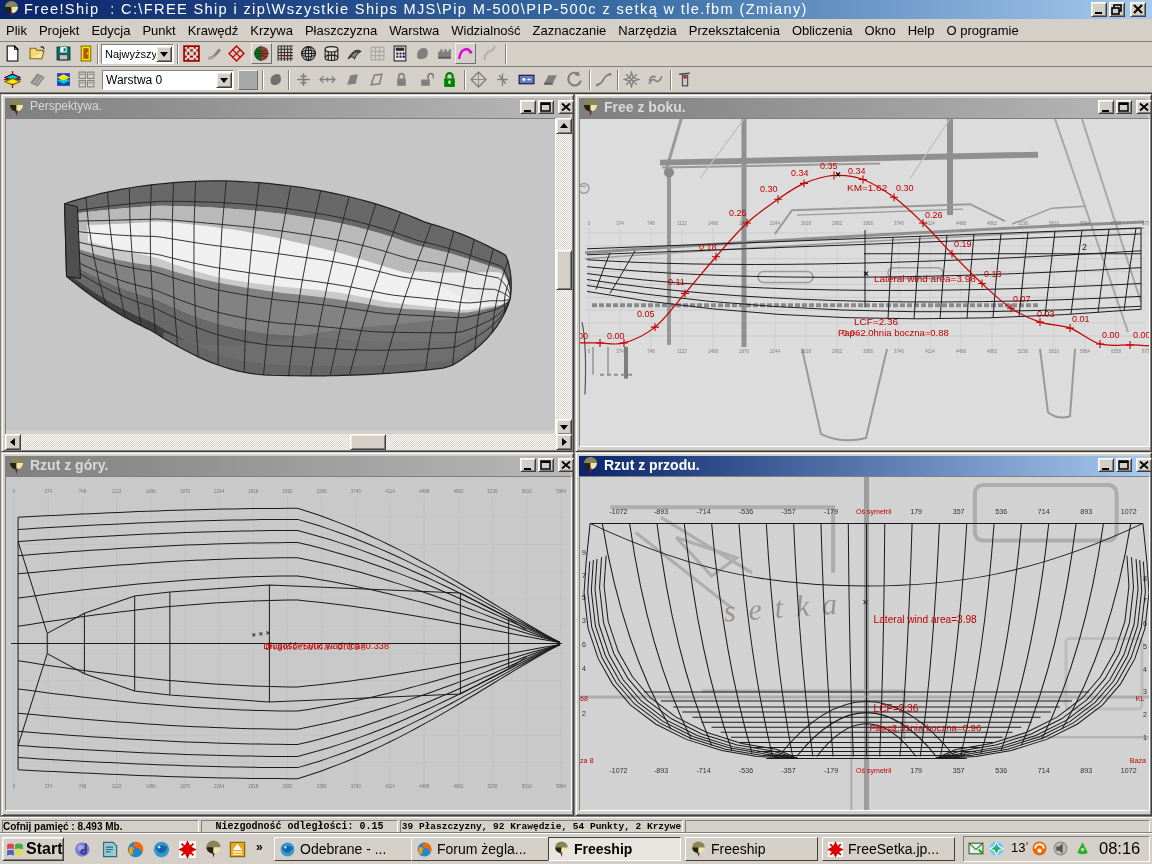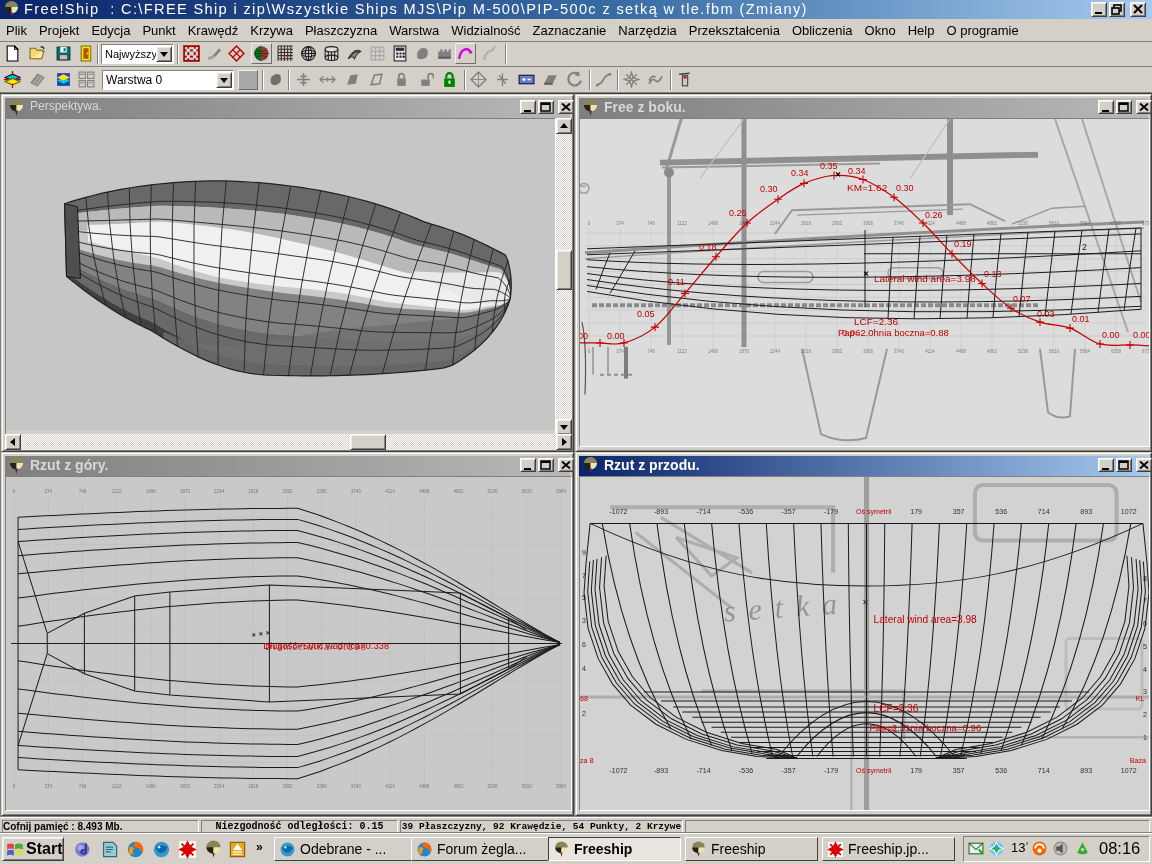--- a/index.html
+++ b/index.html
@@ -849,21 +849,21 @@
       <path d="M14,6 A6,5.5 0 0 1 8,11.5 L8,6 Z" fill="#e9e6b0"></path>
       <path d="M7,11 L8,15 L9,11 Z" fill="#7c1f2a"></path>
     </svg>
     <span class="abs" style="left:25px;top:3px;font-size:14px;font-weight:normal;white-space:nowrap">Freeship</span>
   </div>
 <div class="abs" style="left:822px;top:837px;width:133px;height:24px;background:#d4d0c8;border-top:1px solid #fff;border-left:1px solid #fff;border-right:1px solid #404040;border-bottom:1px solid #404040">
     <svg class="abs" style="left:4px;top:3px" width="17" height="17" viewBox="0 0 16 16">
       <rect x="1" y="1" width="14" height="14" fill="#fff"></rect>
       <path d="M8,2 L10,6 L14,8 L10,10 L8,14 L6,10 L2,8 L6,6 Z M3,3 L13,13 M13,3 L3,13" stroke="#d00" stroke-width="1.6" fill="#d00"></path>
     </svg>
-    <span class="abs" style="left:25px;top:3px;font-size:14px;font-weight:normal;white-space:nowrap">Freeship.jp...</span>
+    <span class="abs" style="left:25px;top:3px;font-size:14px;font-weight:normal;white-space:nowrap">FreeSetka.jp...</span>
   </div>
 <div class="abs sunken" style="left:963px;top:836px;width:187px;height:26px"></div>
 <svg class="abs" style="left:968px;top:840px" width="17" height="17" viewBox="0 0 16 16">
     <rect x="1" y="3" width="13" height="10" fill="#eee" stroke="#262"></rect>
     <path d="M1,3 L7.5,9 L14,3" fill="none" stroke="#262"></path>
     <path d="M10,9 l4,4" stroke="#2a2" stroke-width="2"></path>
   </svg>
 <svg class="abs" style="left:988px;top:840px" width="17" height="17" viewBox="0 0 16 16">
     <circle cx="8" cy="8" r="6.5" fill="#6cf"></circle>
     <path d="M8,2 L10,6 L14,8 L10,10 L8,14 L6,10 L2,8 L6,6 Z" fill="#3a6" stroke="#fff"></path>

